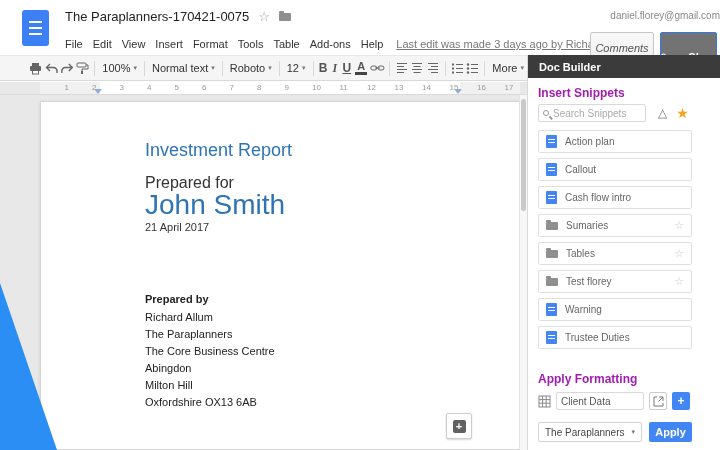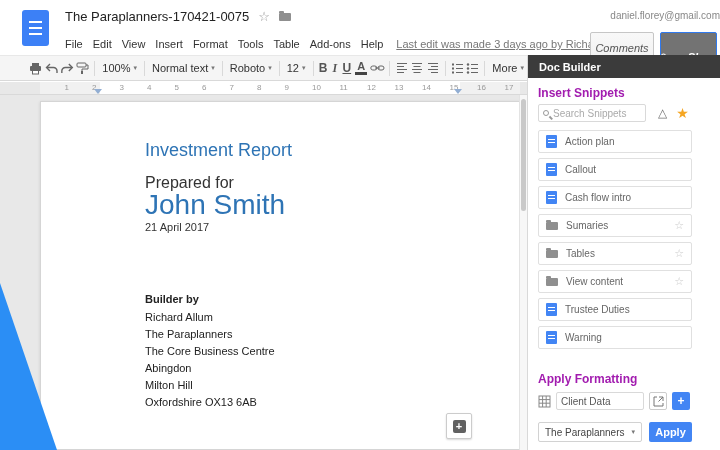--- a/index.html
+++ b/index.html
@@ -245,21 +245,21 @@
   <span class="marker" style="left:94px;"></span>
   <span class="marker" style="left:454px;"></span>
 </div>
 
 <div class="doc-area">
   <div class="page">
     <div class="d-title">Investment Report</div>
     <div class="d-prepfor">Prepared for</div>
     <div class="d-client">John Smith</div>
     <div class="d-date">21 April 2017</div>
-    <div class="d-prepby">Builder by</div>
+    <div class="d-prepby">Prepared by</div>
     <div class="d-authors">
         <div>Richard Allum</div>
         <div>The Paraplanners</div>
         <div>The Core Business Centre</div>
         <div>Abingdon</div>
         <div>Milton Hill</div>
         <div>Oxfordshire OX13 6AB</div>
       </div>
   </div>
   <div class="explore-btn">
@@ -307,30 +307,30 @@
           <span class="snippet-label">Sumaries</span>
           <span class="snippet-star">☆</span>
         </div>
         <div class="snippet-row">
           <span class="folder-glyph"></span>
           <span class="snippet-label">Tables</span>
           <span class="snippet-star">☆</span>
         </div>
         <div class="snippet-row">
           <span class="folder-glyph"></span>
-          <span class="snippet-label">View content</span>
+          <span class="snippet-label">Test florey</span>
           <span class="snippet-star">☆</span>
         </div>
         <div class="snippet-row">
           <span class="doc-glyph"></span>
+          <span class="snippet-label">Warning</span>
+        </div>
+        <div class="snippet-row">
+          <span class="doc-glyph"></span>
           <span class="snippet-label">Trustee Duties</span>
-        </div>
-        <div class="snippet-row">
-          <span class="doc-glyph"></span>
-          <span class="snippet-label">Warning</span>
         </div>
       </div>
     <div class="sb-heading h-apply">Apply Formatting</div>
     <div class="client-row">
       <span style="display:flex;">
           <svg width="13" height="13" viewBox="0 0 13 13">
             <rect x="1" y="1" width="11" height="11" fill="none" stroke="#888"></rect>
             <path d="M1 4.6h11M1 8.2h11M4.6 1v11M8.2 1v11" stroke="#888"></path>
           </svg>
         </span>

